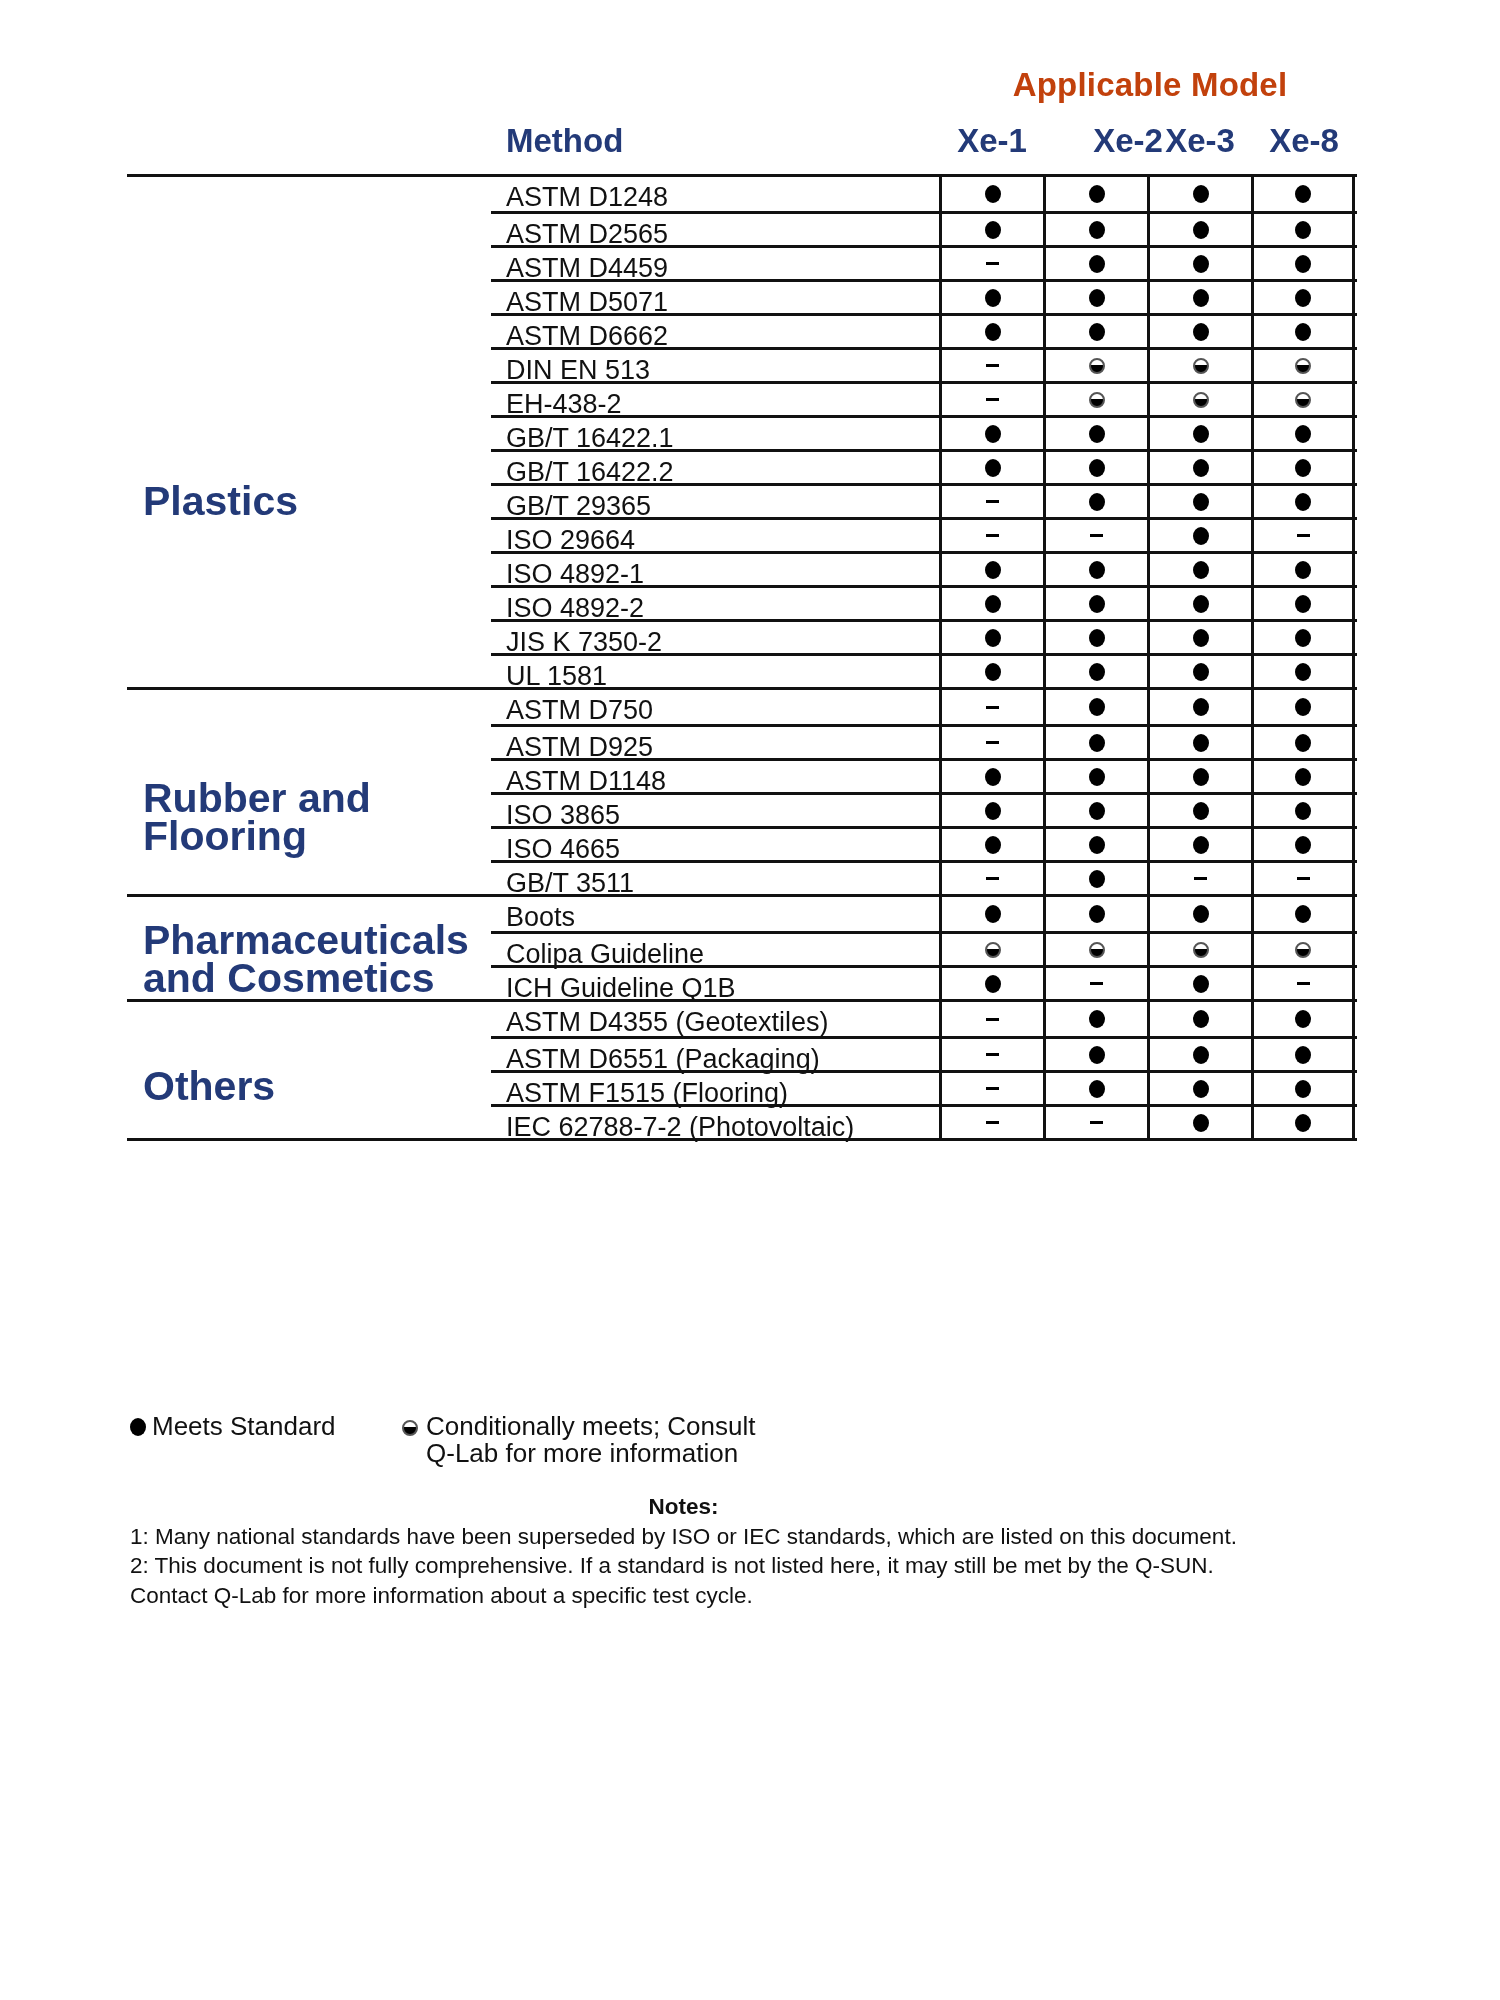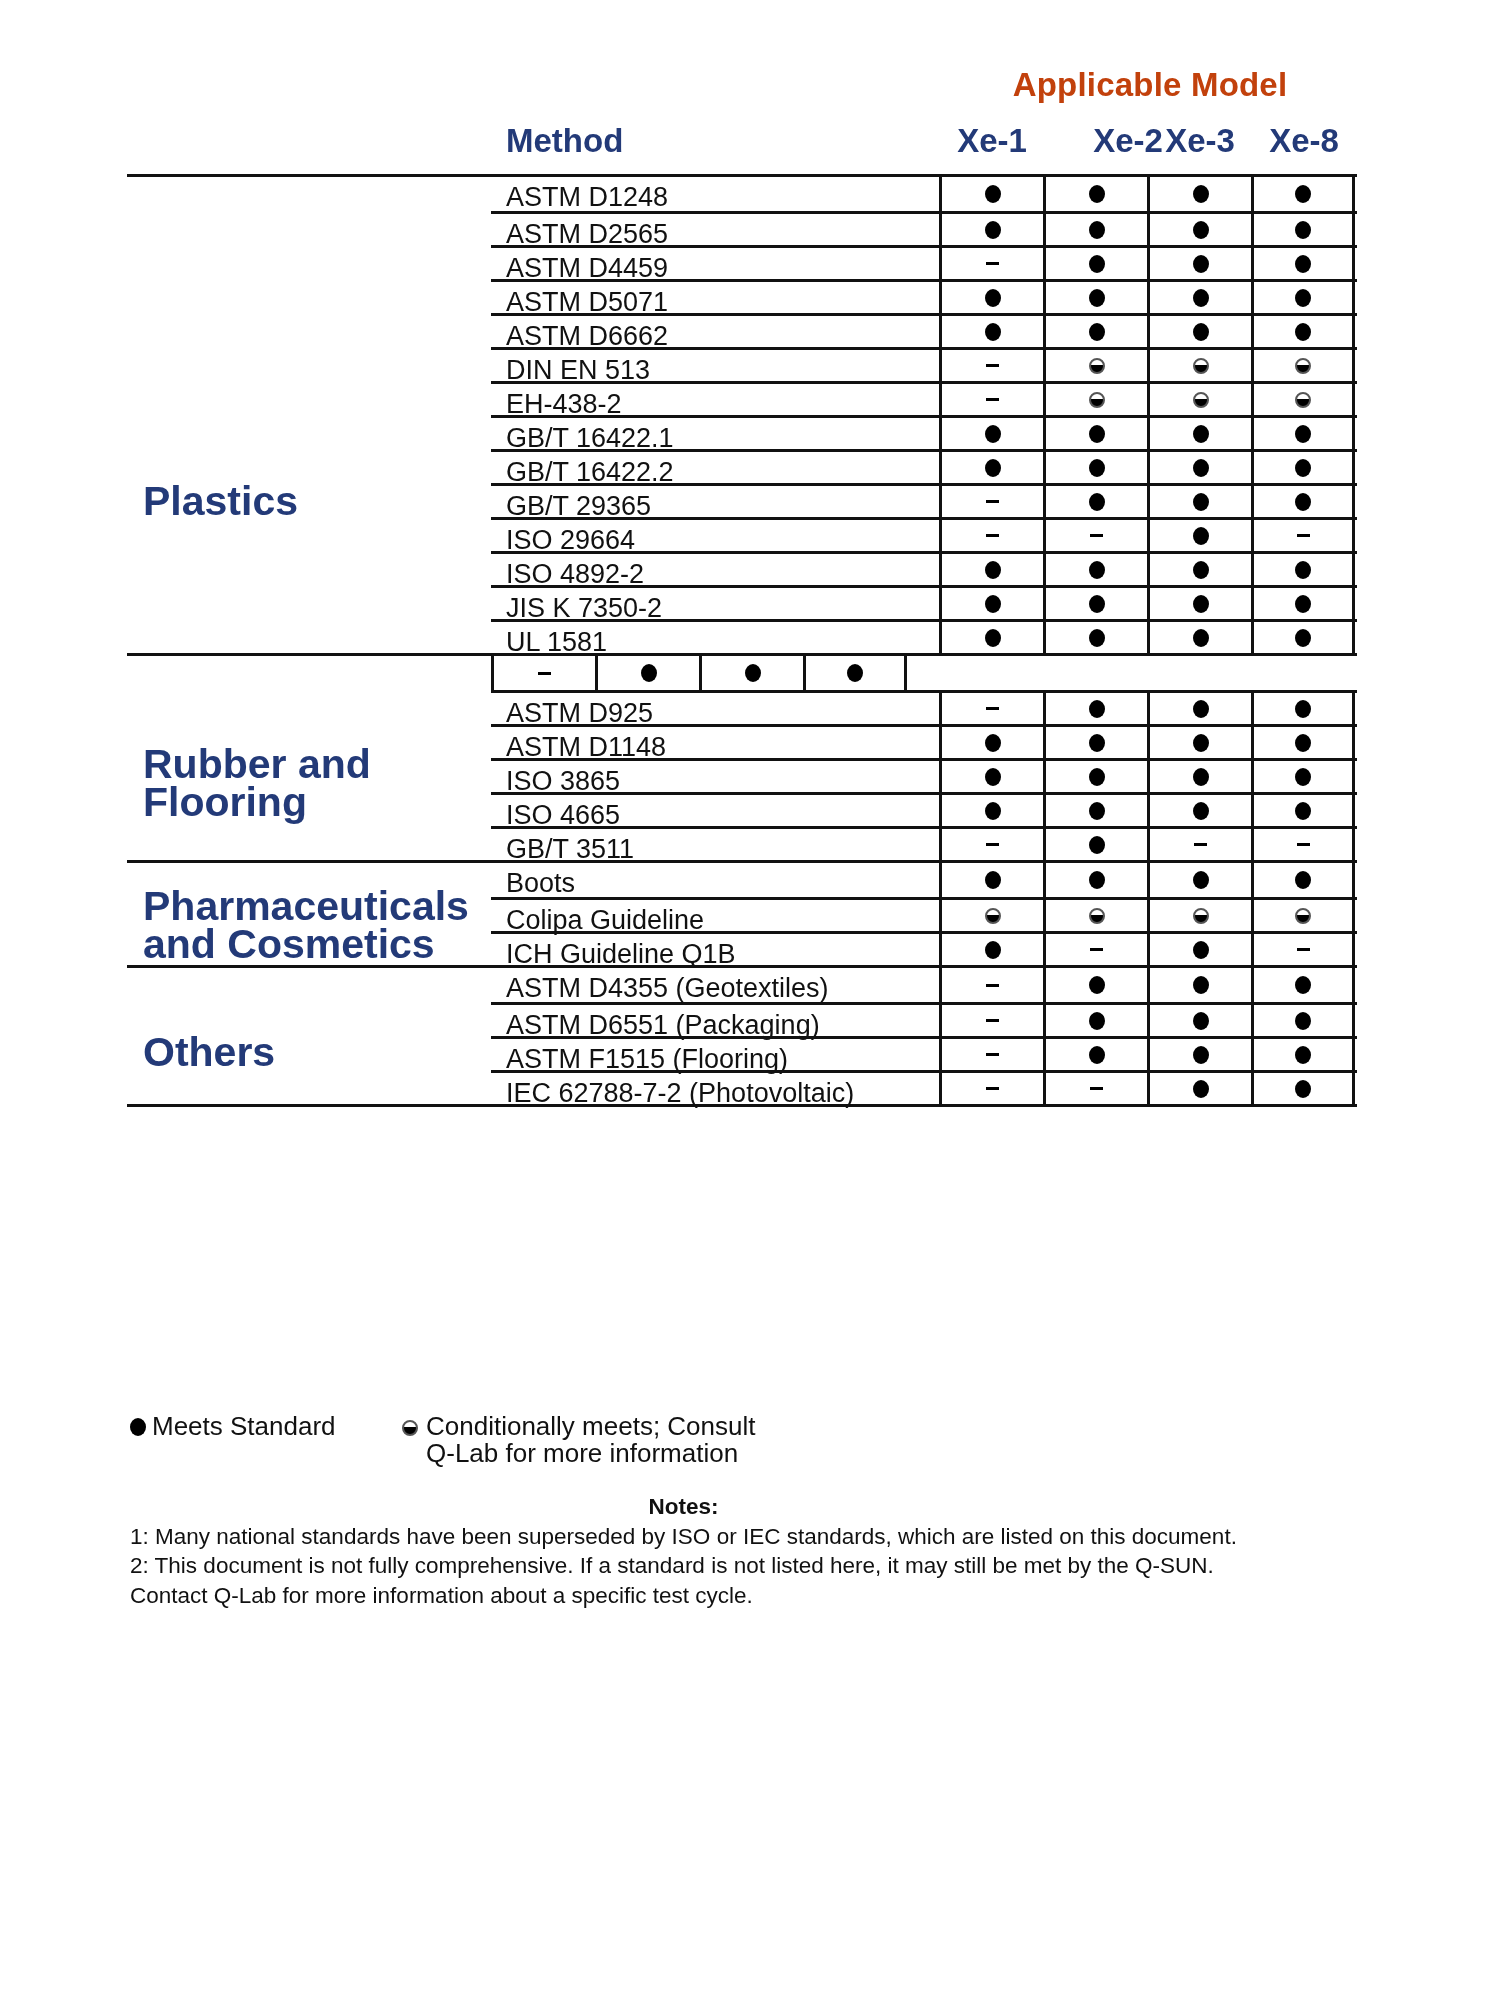--- a/index.html
+++ b/index.html
@@ -216,20 +216,35 @@
               <span class="dash"></span>
             </div>
             <div class="cell">
               <span class="dot"></span>
             </div>
             <div class="cell">
               <span class="dash"></span>
             </div>
           </div>
           <div class="row">
+            <div class="method">ISO 4892-1</div>
+            <div class="cell">
+              <span class="dot"></span>
+            </div>
+            <div class="cell">
+              <span class="dot"></span>
+            </div>
+            <div class="cell">
+              <span class="dot"></span>
+            </div>
+            <div class="cell">
+              <span class="dot"></span>
+            </div>
+          </div>
+          <div class="row">
             <div class="method">ISO 4892-2</div>
             <div class="cell">
               <span class="dot"></span>
             </div>
             <div class="cell">
               <span class="dot"></span>
             </div>
             <div class="cell">
               <span class="dot"></span>
             </div>
@@ -269,20 +284,21 @@
           </div>
         </div>
       </div>
       <div class="group">
         <div class="group-label" style="top: 89.25px;">
           <div>Rubber and</div>
           <div>Flooring</div>
         </div>
         <div class="rows">
           <div class="row">
+            <div class="method">ASTM D750</div>
             <div class="cell">
               <span class="dash"></span>
             </div>
             <div class="cell">
               <span class="dot"></span>
             </div>
             <div class="cell">
               <span class="dot"></span>
             </div>
             <div class="cell">

